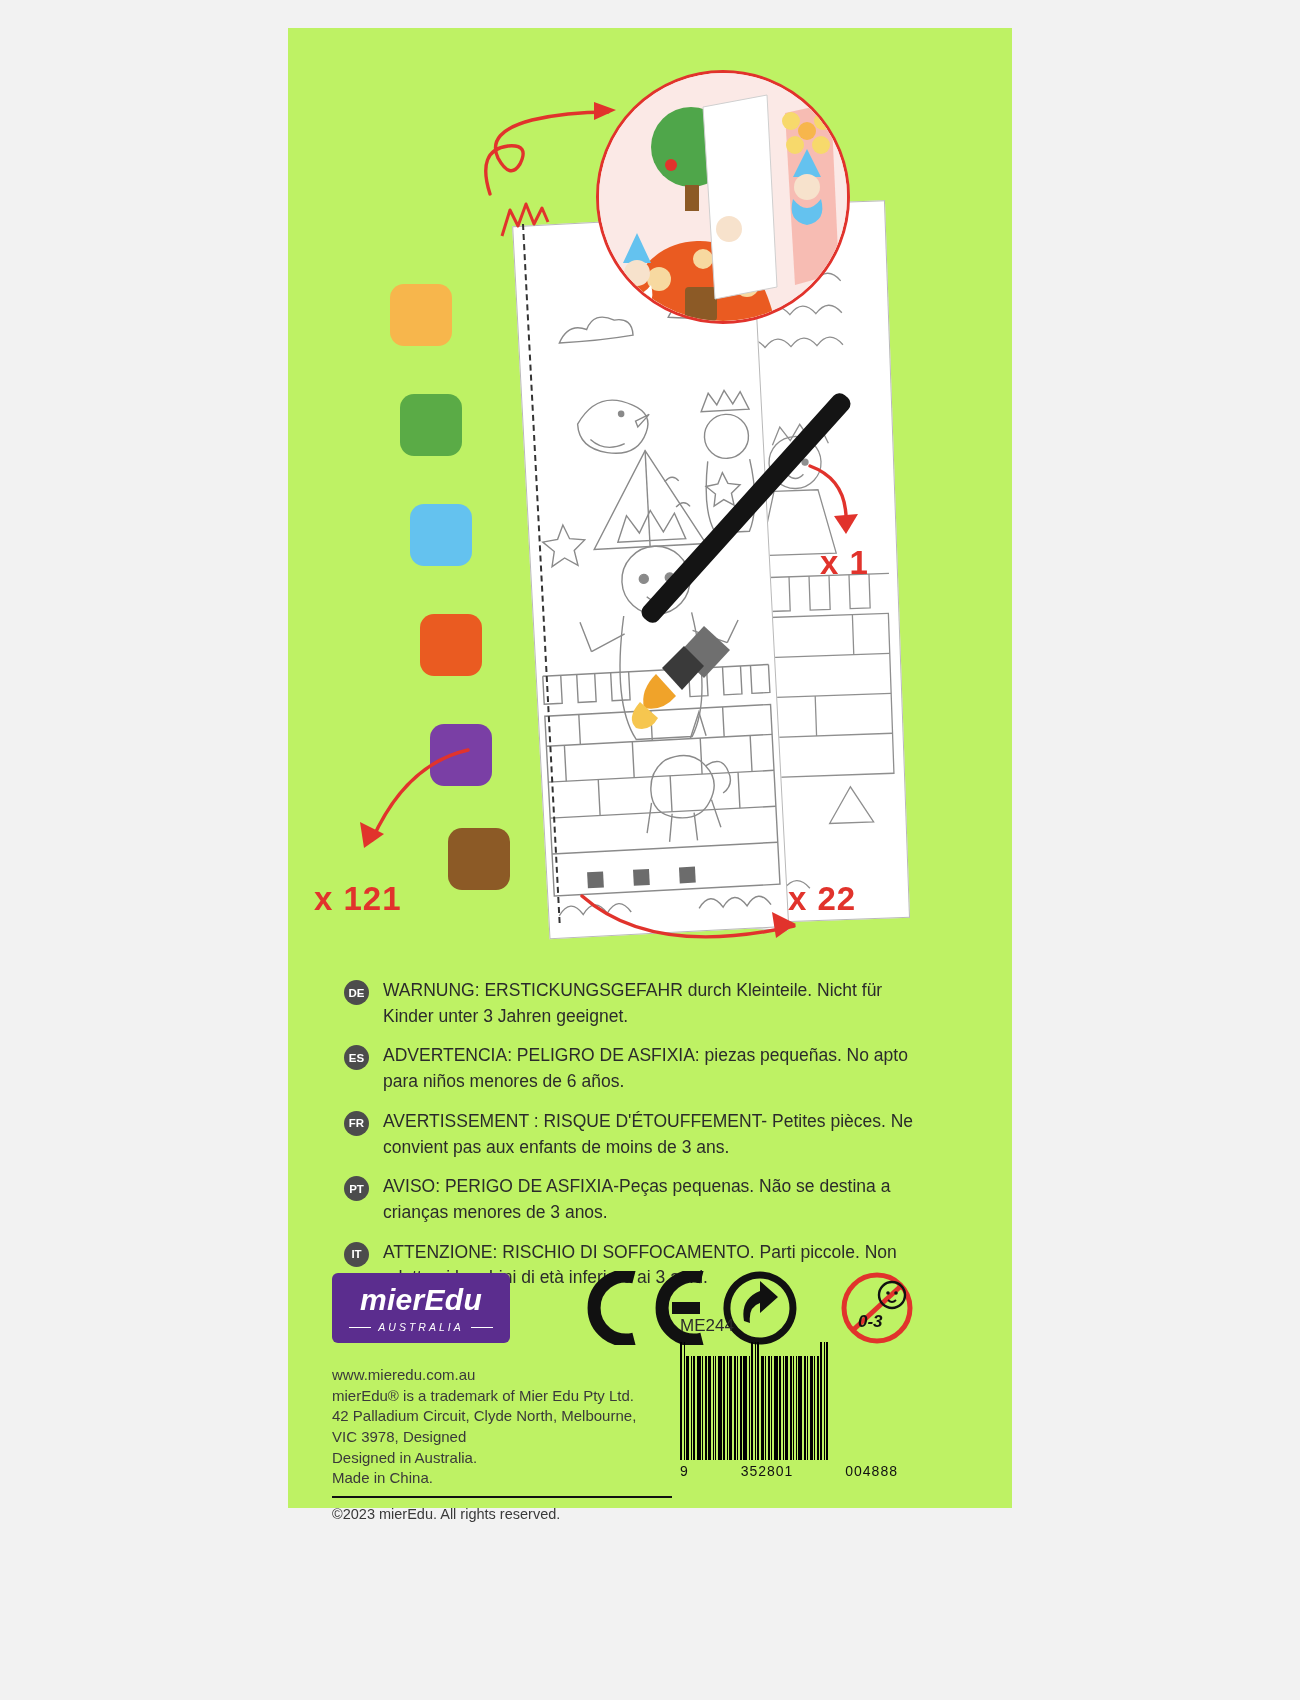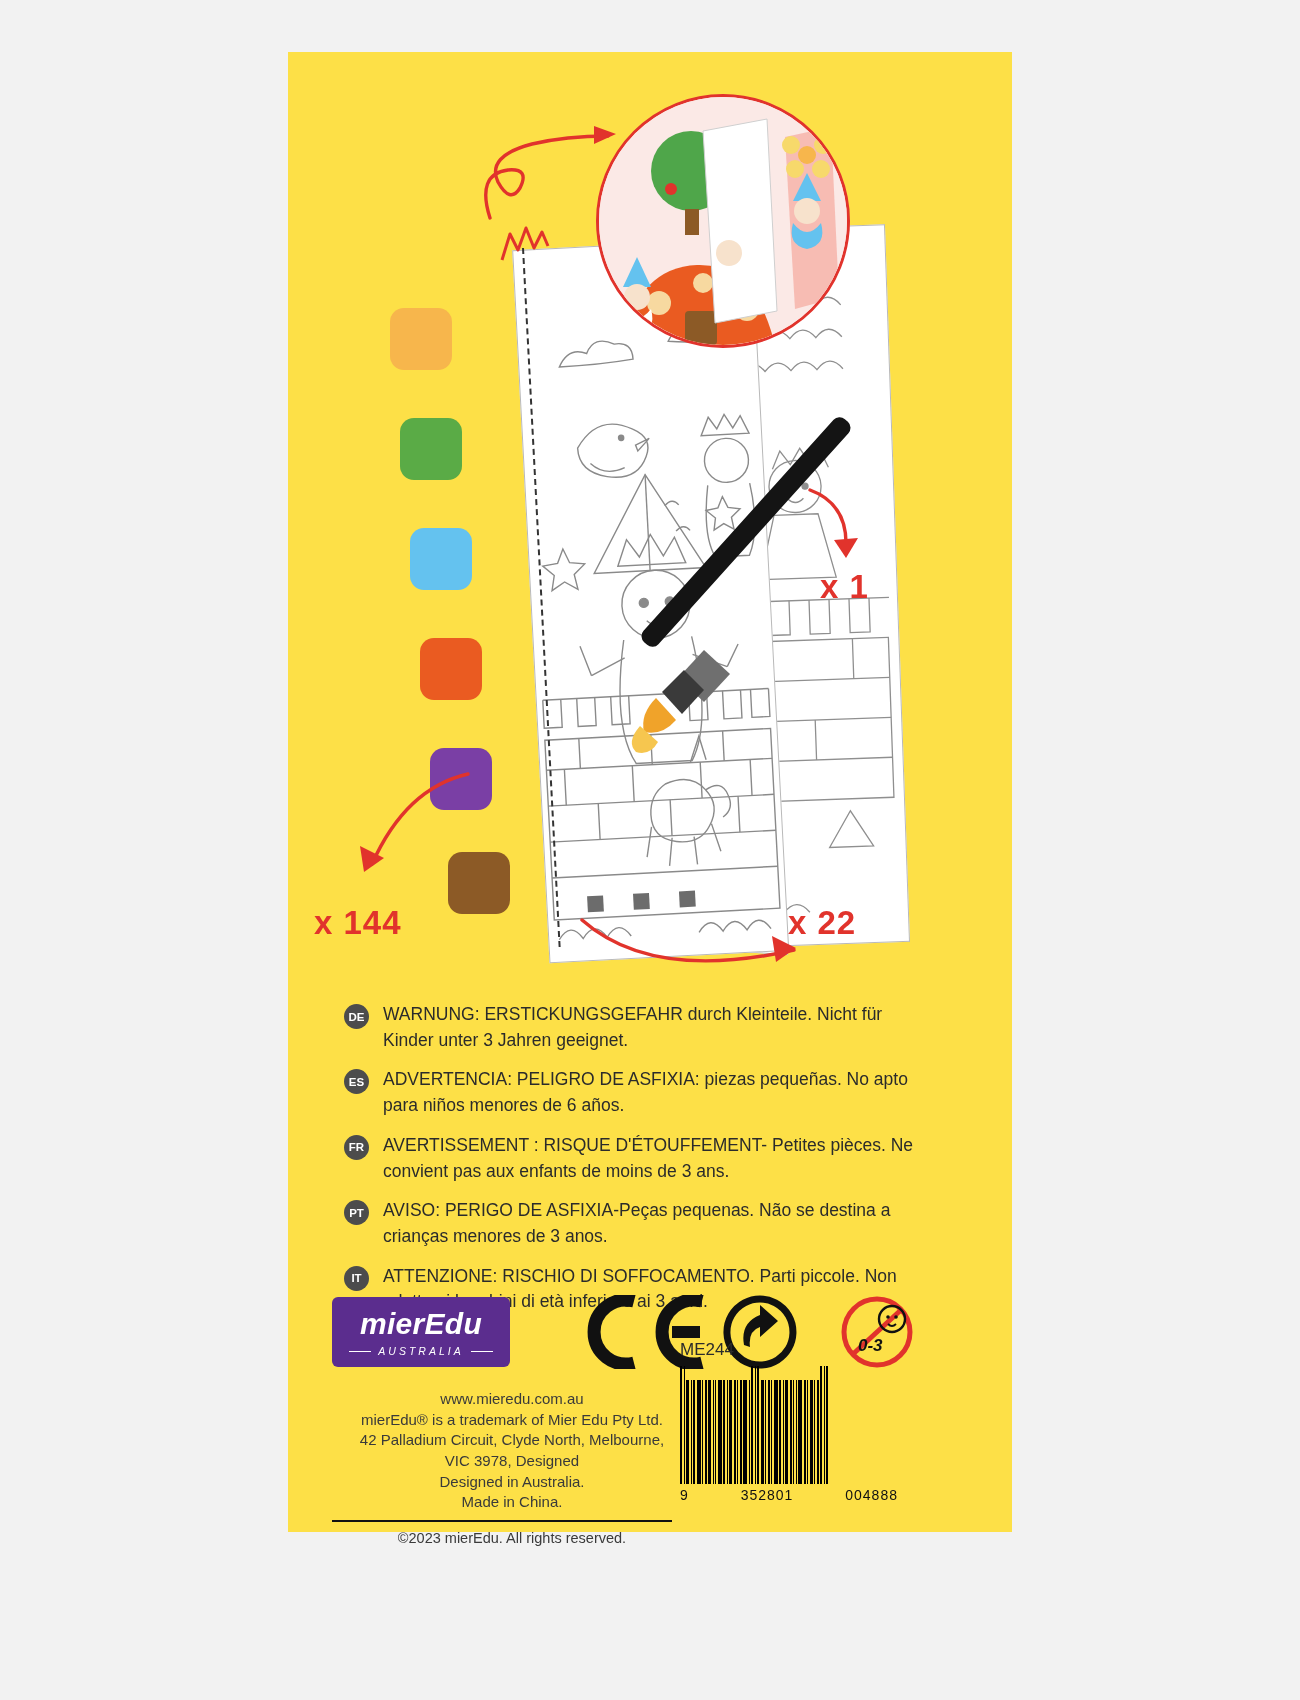--- a/index.html
+++ b/index.html
@@ -14,24 +14,24 @@
     position: relative;
     width: 1300px;
     height: 1700px;
     background: #f2f2f2;
     overflow: hidden;
   }
   
   .package {
     position: absolute;
     left: 288px;
-    top: 52px;
+    top: 28px;
     width: 724px;
     height: 1480px;
-    background: #fde047;
+    background: #bef264;
   }
 
   
   .illus {
     position: absolute;
     left: 0; top: 0;
     width: 724px; height: 930px;
   }
 
   
@@ -170,21 +170,20 @@
 
   
   .footer {
     position: absolute;
     left: 44px;
     top: 1337px;
     width: 360px;
     font-size: 15px;
     line-height: 1.38;
     color: #3a3a3a;
-    text-align: center;
   }
   .footer .rule {
     width: 340px; height: 2px; background: #111; margin: 7px 0 6px 0;
   }
   .copyright { font-size: 14.5px; color: #3a3a3a; }
 
   
   .barcode-box {
     position: absolute;
     left: 392px;
@@ -388,21 +387,21 @@
       <svg class="arrow" style="left:516px; top:430px;" width="80" height="90" viewBox="0 0 80 90">
         <path d="M6 8 q38 14 36 58" stroke="#e1332c" stroke-width="3.4" fill="none" stroke-linecap="round"></path>
         <path d="M30 58 l12 18 l12 -20 z" fill="#e1332c"></path>
       </svg>
       <div class="count" style="left:532px; top:516px;">x 1</div>
 
       <svg class="arrow" style="left:62px; top:716px;" width="130" height="130" viewBox="0 0 130 130">
         <path d="M118 6 q-62 14 -96 90" stroke="#e1332c" stroke-width="3.4" fill="none" stroke-linecap="round"></path>
         <path d="M10 78 l4 26 l20 -14 z" fill="#e1332c"></path>
       </svg>
-      <div class="count" style="left:26px; top:852px;">x 144</div>
+      <div class="count" style="left:26px; top:852px;">x 121</div>
 
       <svg class="arrow" style="left:288px; top:844px;" width="246" height="90" viewBox="0 0 246 90">
         <path d="M6 24 q70 62 212 30" stroke="#e1332c" stroke-width="3.4" fill="none" stroke-linecap="round"></path>
         <path d="M196 40 l24 12 l-20 14 z" fill="#e1332c"></path>
       </svg>
       <div class="count" style="left:500px; top:852px;">x 22</div>
     </div>
 
     <div class="warnings">
       <div class="warn-row">

